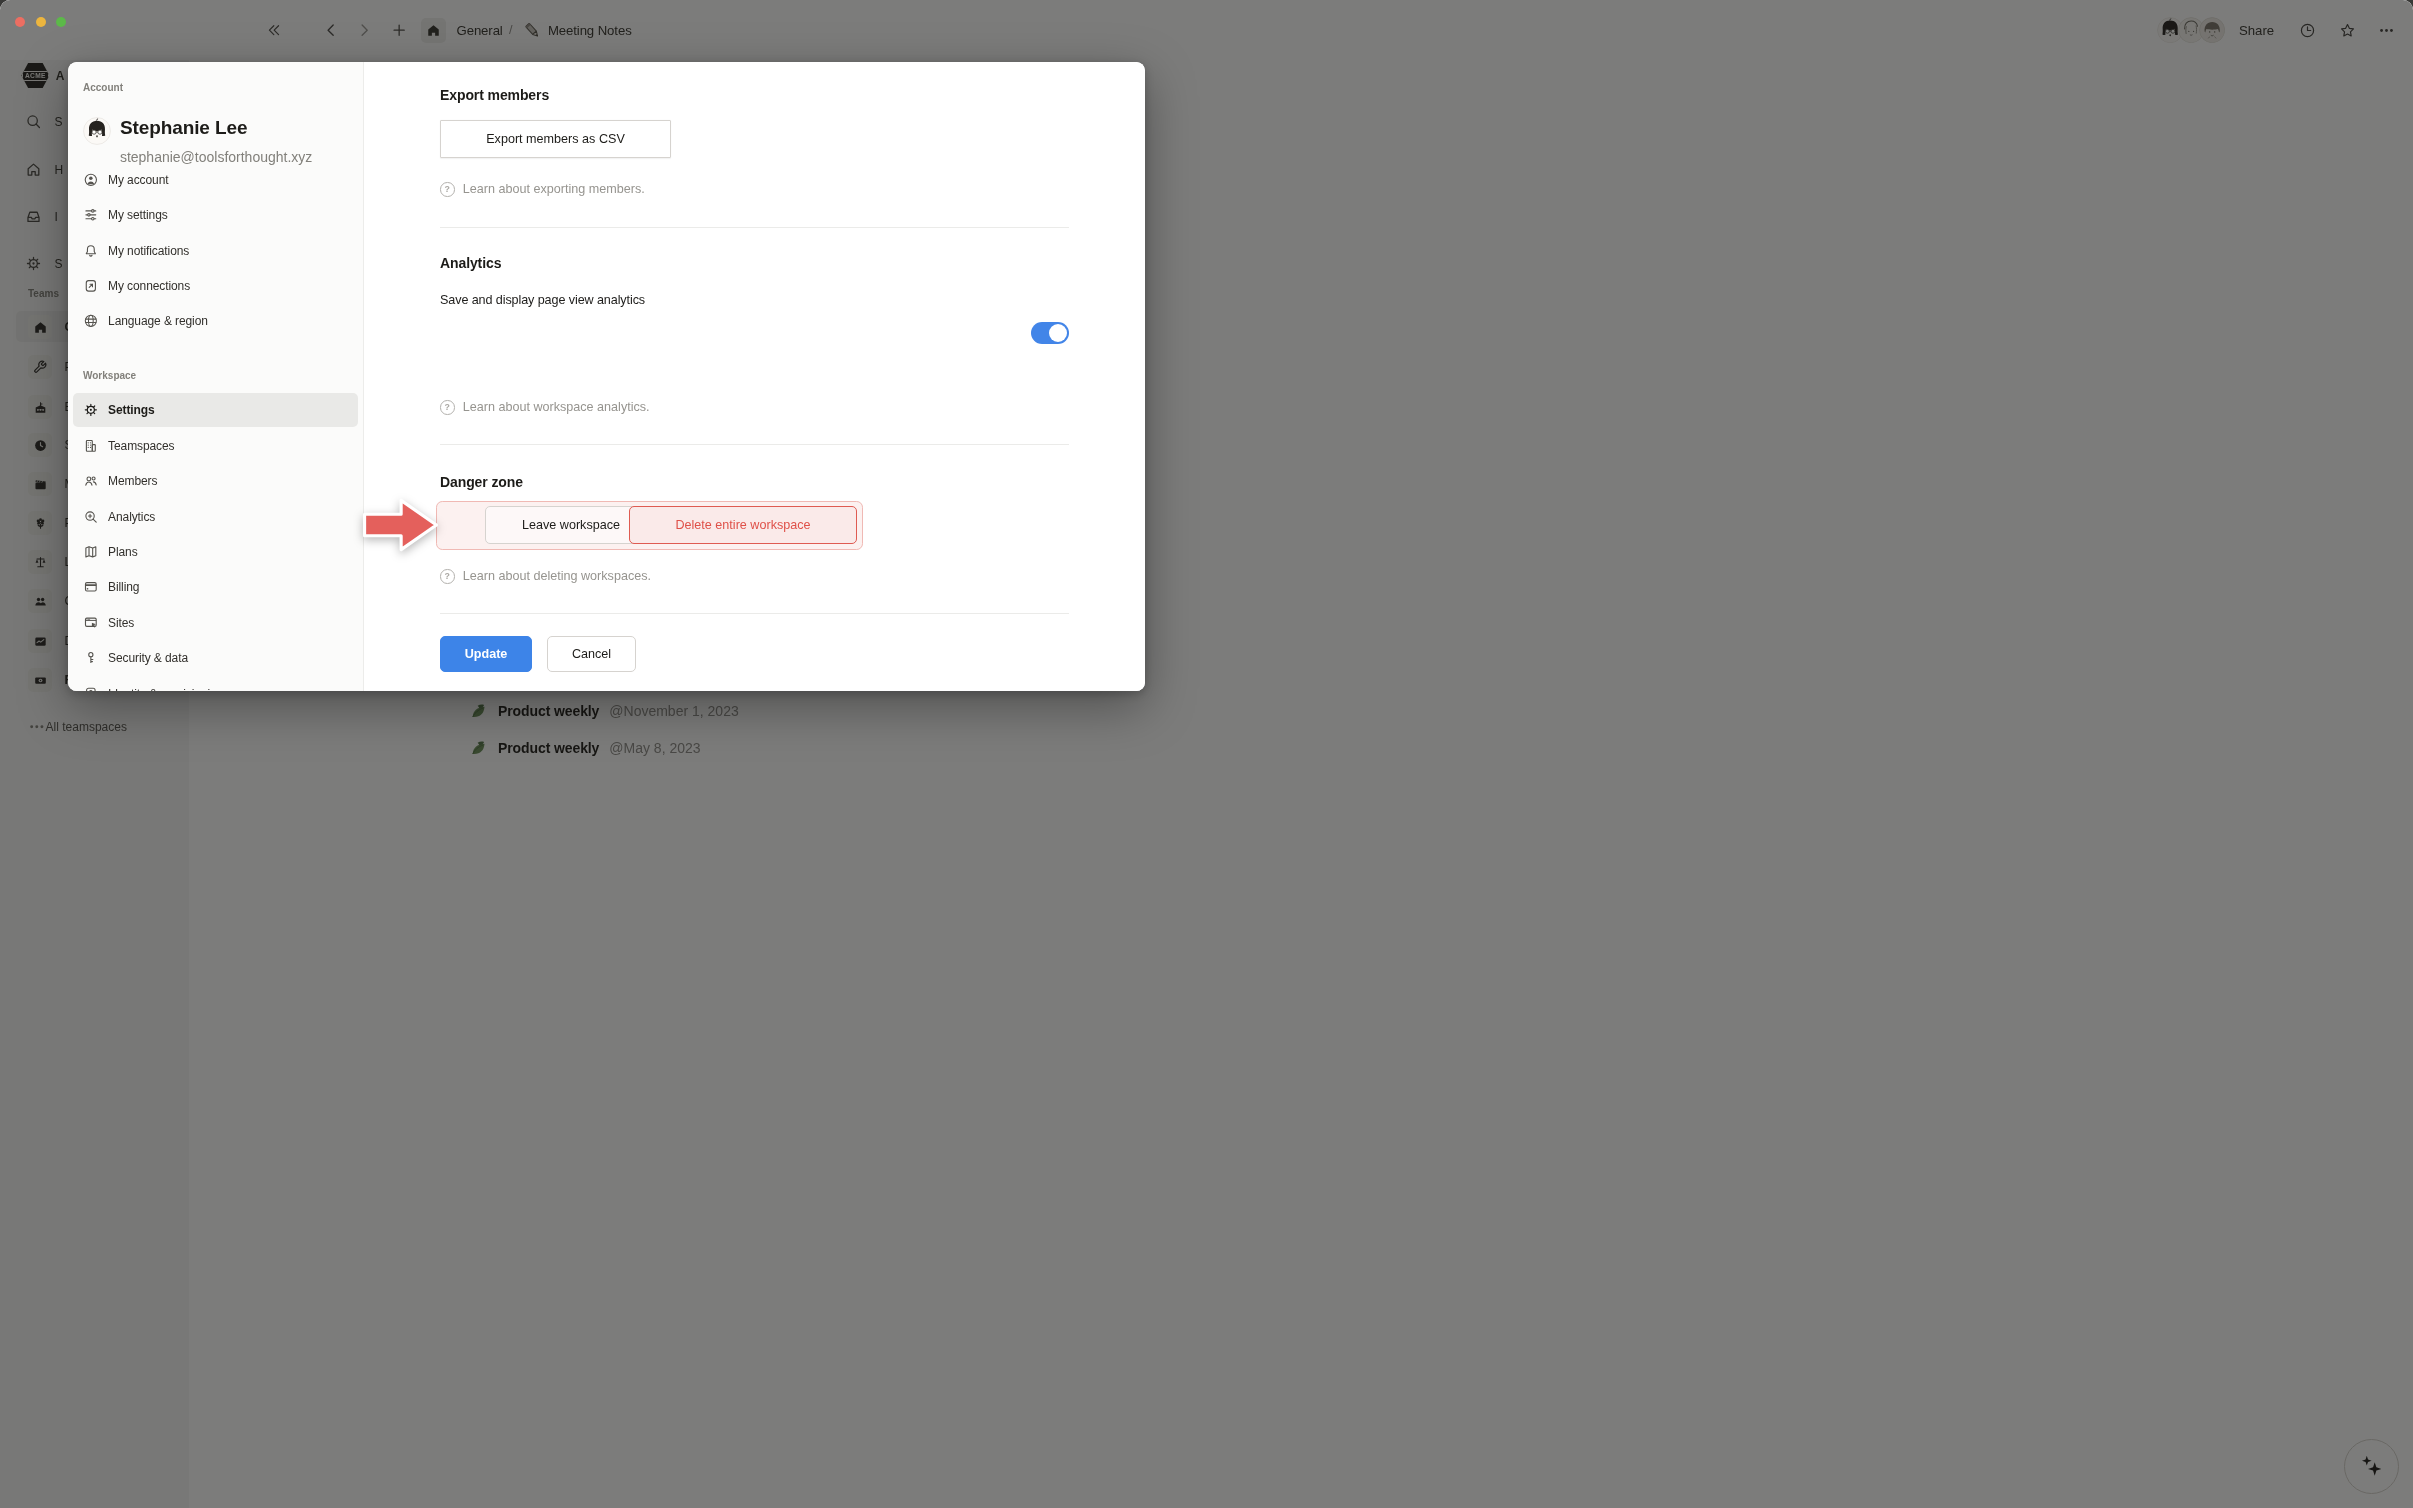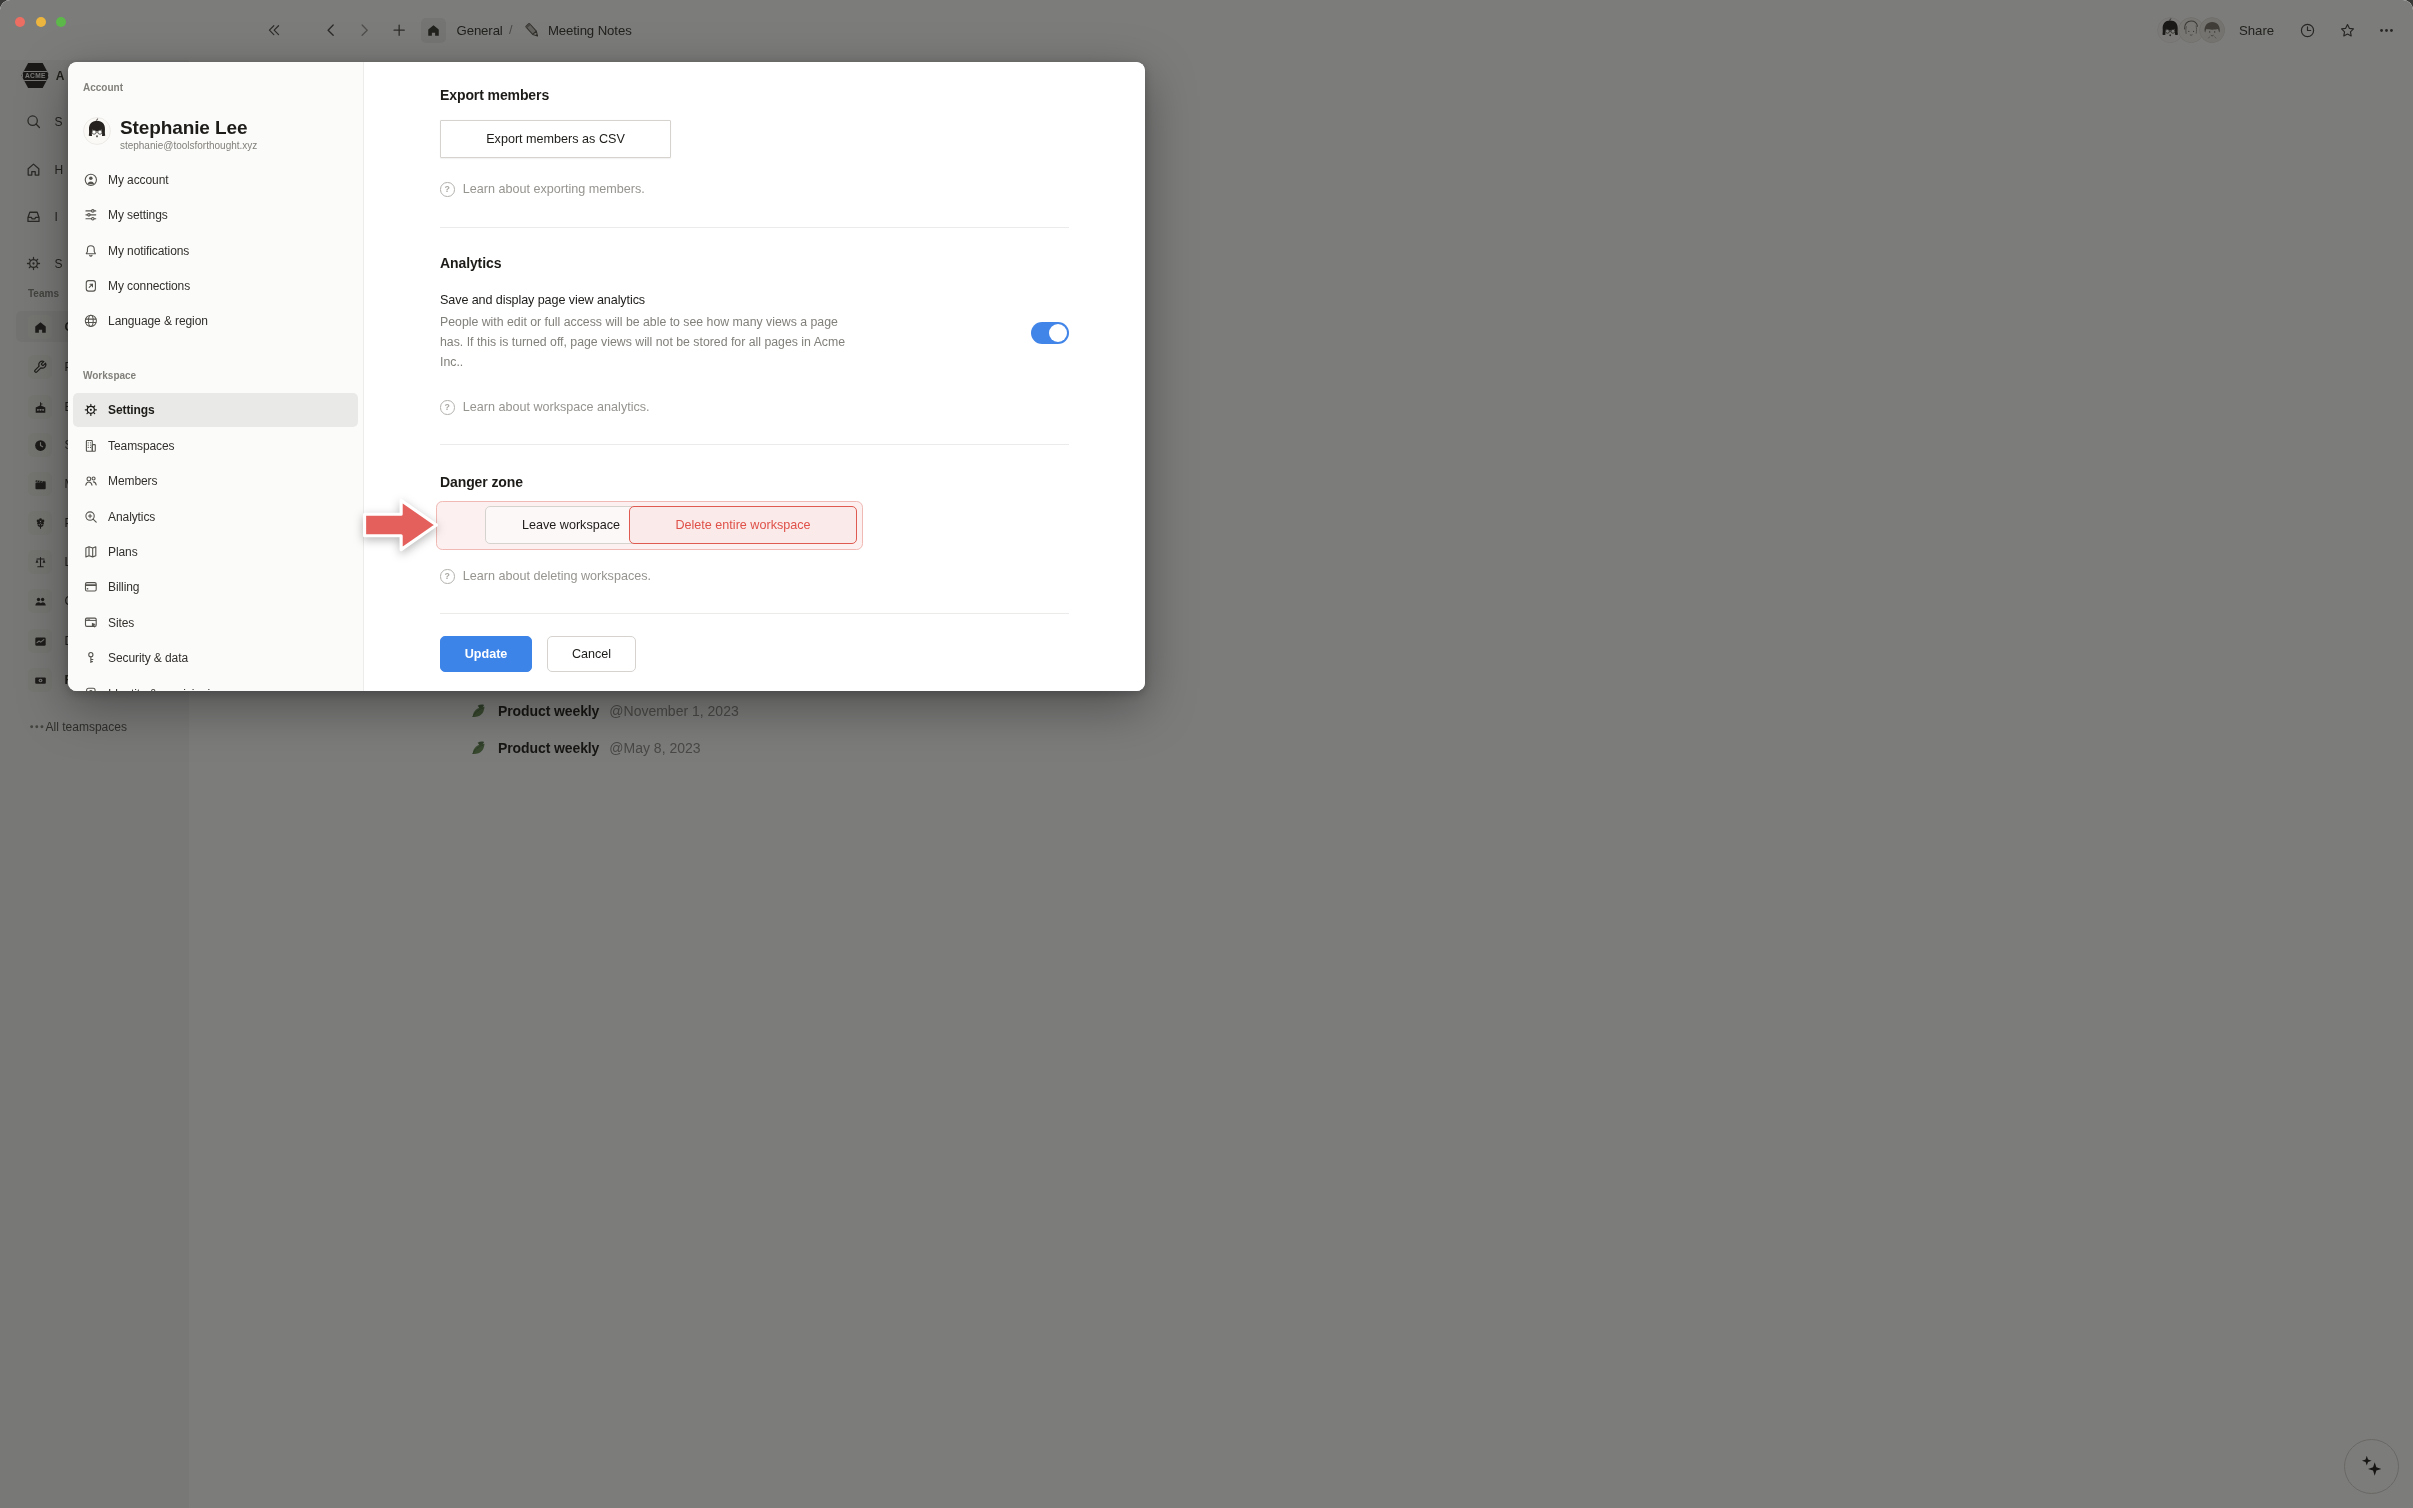--- a/index.html
+++ b/index.html
@@ -44,21 +44,21 @@
   .light { width:10px; height:10px; border-radius:50%; }
   .l-red{ background:#ec6e62;} .l-yellow{ background:#ecb53e;} .l-green{ background:#5cb949;}
 
   
   .modal { position:absolute; z-index:10; left:68px; top:62px; width:1077px; height:629px; border-radius:8.8px;
     background:#fff; box-shadow:0 15.7px 50px rgba(0,0,0,.35), 0 2.5px 10px rgba(0,0,0,.2); display:flex; overflow:hidden; }
   .mnav { position:relative; width:296px; flex:0 0 296px; background:#fbfbfa; border-right:0.6px solid #ececea; }
   .msec-label { position:absolute; left:15px; font-size:10px; font-weight:700; color:#82807b; }
   .muser { position:absolute; left:14.5px; top:55px; display:flex; gap:9.4px; }
   .muser-name { font-size:19px; font-weight:700; color:#1d1c19; letter-spacing:-0.1px; }
-  .muser-email { font-size:10px; color:#82807b; margin-top:1px; }
+  .muser-email { font-size:14px; color:#82807b; margin-top:10px; }
   .mrow { position:absolute; left:5px; right:5px; height:33px; display:flex; align-items:center; gap:9.4px; padding-left:10px;
     border-radius:5px; color:#32302c; }
   .mrow svg { color:#56544f; flex:0 0 auto; }
   .mrow .mlabel { font-size:12px; font-weight:500; letter-spacing:-0.1px; }
   .mrow.active { background:#e9e9e7; height:34px; }
   .mrow.active .mlabel { font-weight:700; color:#1d1c19; }
   .mrow.active svg { color:#1d1c19; }
 
   .mcontent { position:relative; flex:1 1 auto; background:#fff; }
   .mc-h { position:absolute; left:76px; font-size:14px; font-weight:700; color:#1c1b18; letter-spacing:-0.1px; }
@@ -653,21 +653,20 @@
       <div class="mc-h" style="top:24.5px">Export members</div>
       <button class="btn btn-export">Export members as CSV</button>
       <div class="learn" style="top:120px">
         <span class="q">?</span>
         <span>Learn about exporting members.</span>
       </div>
       <div class="divider" style="top:165px"></div>
 
       <div class="mc-h" style="top:193px">Analytics</div>
       <div class="set-title" style="top:231px">Save and display page view analytics</div>
-      <div class="set-desc" style="top:250px">People with edit or full access will be able to see how many views a page has. If this is turned off, page views will not be stored for all pages in Acme Inc..</div>
       <div class="toggle">
           <span class="knob"></span>
         </div>
       <div class="learn" style="top:338px">
         <span class="q">?</span>
         <span>Learn about workspace analytics.</span>
       </div>
       <div class="divider" style="top:382px"></div>
 
       <div class="mc-h" style="top:412px">Danger zone</div>

